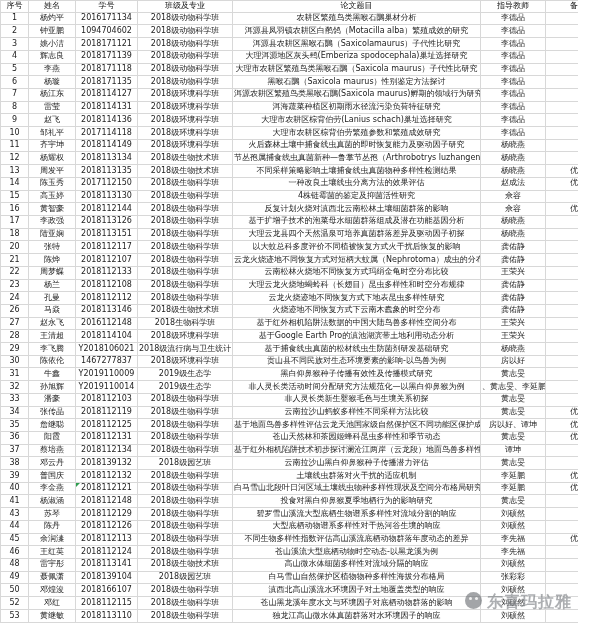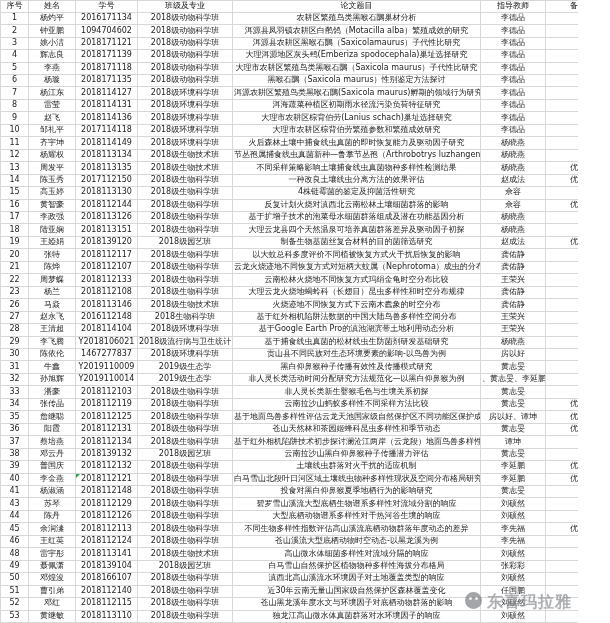--- a/index.html
+++ b/index.html
@@ -205,29 +205,20 @@
         <tr>
           <td>18</td>
           <td>陆亚娴</td>
           <td>2018113151</td>
           <td>2018级生物科学班</td>
           <td>大理云龙县四个天然温泉可培养真菌群落差异及驱动因子初探</td>
           <td>杨晓燕</td>
           <td></td>
         </tr>
         <tr>
-          <td>19</td>
-          <td>王婭娟</td>
-          <td>2018139120</td>
-          <td>2018级园艺班</td>
-          <td>制备生物基菌丝复合材料的目的菌筛选研究</td>
-          <td>赵成法</td>
-          <td>优秀</td>
-        </tr>
-        <tr>
           <td>20</td>
           <td>张特</td>
           <td>2018112117</td>
           <td>2018级生物科学班</td>
           <td>以大蚊总科多度评价不同植被恢复方式火干扰后恢复的影响</td>
           <td>龚佑静</td>
           <td></td>
         </tr>
         <tr>
           <td>21</td>
@@ -246,20 +237,29 @@
           <td>云南松林火烧地不同恢复方式玛绢金龟时空分布比较</td>
           <td>王荣兴</td>
           <td></td>
         </tr>
         <tr>
           <td>23</td>
           <td>杨兰</td>
           <td>2018112108</td>
           <td>2018级生物科学班</td>
           <td>大理云龙火烧地蝎蛉科（长翅目）昆虫多样性和时空分布规律</td>
+          <td>龚佑静</td>
+          <td></td>
+        </tr>
+        <tr>
+          <td>24</td>
+          <td>孔曼</td>
+          <td>2018112112</td>
+          <td>2018级生物科学班</td>
+          <td>云龙火烧迹地不同恢复方式下地表昆虫多样性研究</td>
           <td>龚佑静</td>
           <td></td>
         </tr>
         <tr>
           <td>26</td>
           <td>马焱</td>
           <td>2018113146</td>
           <td>2018级生物技术班</td>
           <td>火烧迹地不同恢复方式下云南木蠹象的时空分布</td>
           <td>龚佑静</td>
@@ -454,29 +454,20 @@
           <td>张彩彩</td>
           <td></td>
         </tr>
         <tr>
           <td>50</td>
           <td>邓煌浚</td>
           <td>2018166107</td>
           <td>2018级生物科学班</td>
           <td>滇西北高山溪流水环境因子对土地覆盖类型的响应</td>
           <td>刘硕然</td>
-          <td></td>
-        </tr>
-        <tr>
-          <td>51</td>
-          <td>曹引弟</td>
-          <td>2018112140</td>
-          <td>2018级生物科学班</td>
-          <td>近30年云南无量山国家级自然保护区森林覆盖变化</td>
-          <td>任国鹏</td>
           <td></td>
         </tr>
         <tr>
           <td>52</td>
           <td>邓红</td>
           <td>2018112115</td>
           <td>2018级生物科学班</td>
           <td>苍山黑龙溪年度水文与环境因子对底栖动物群落的影响</td>
           <td>刘硕然</td>
           <td></td>

